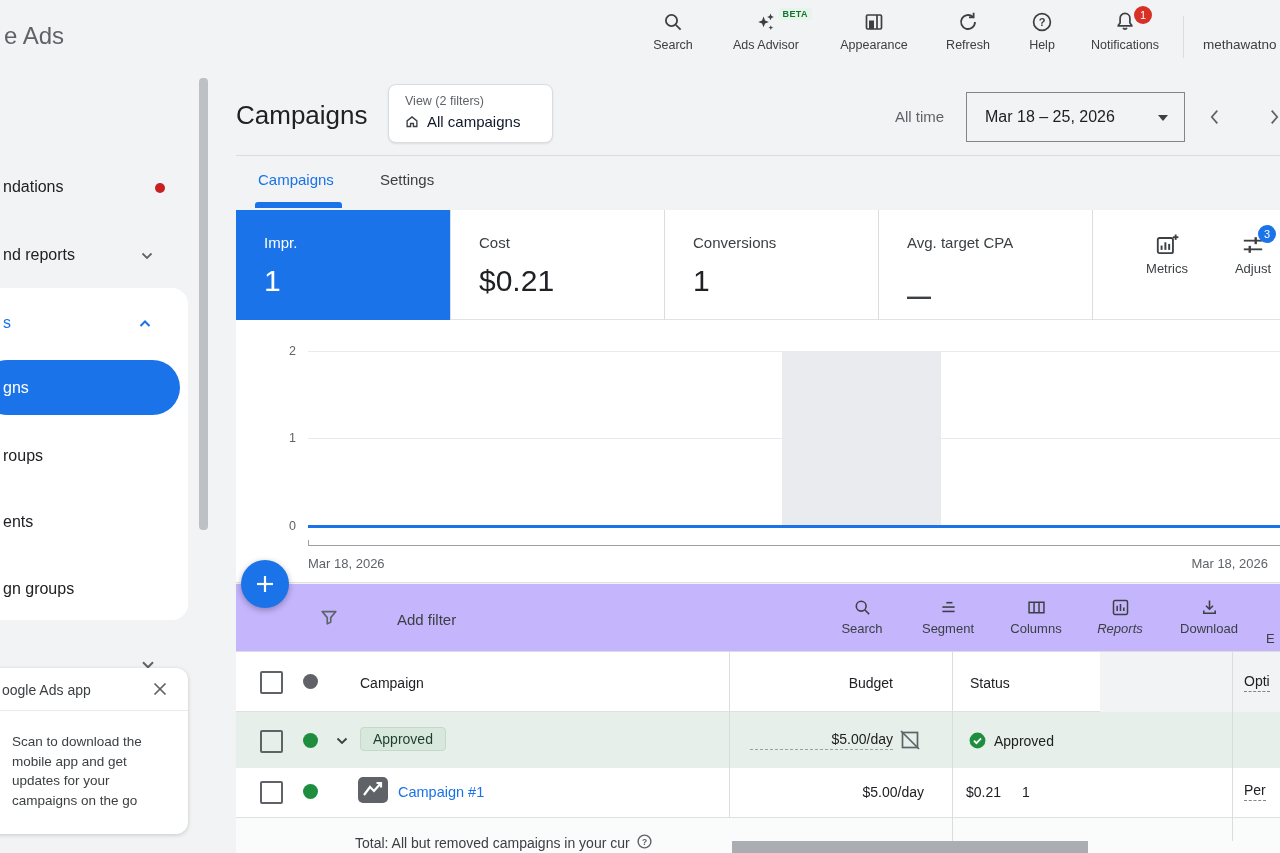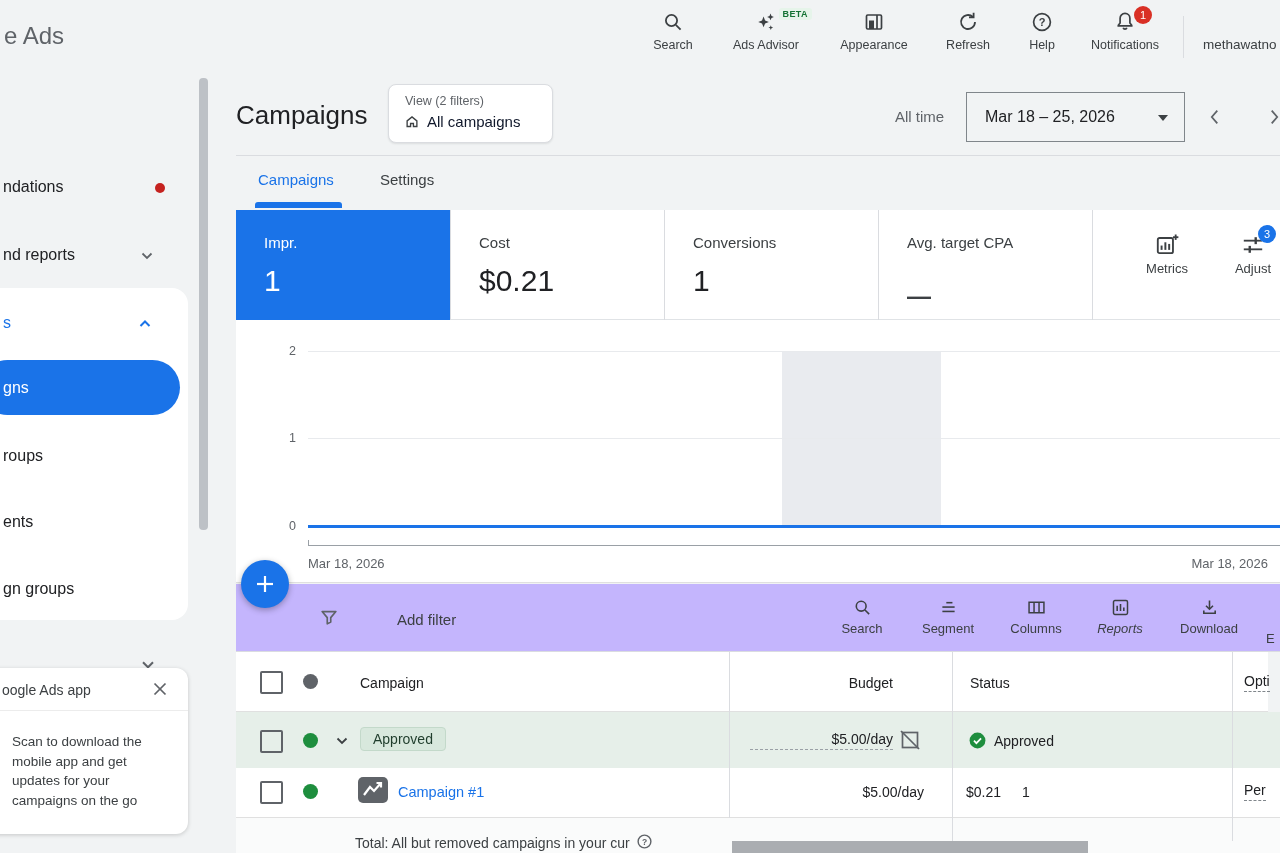--- a/index.html
+++ b/index.html
@@ -285,21 +285,21 @@
       <svg class="ic" width="21" height="21" viewBox="0 0 24 24">
         <line x1="12" y1="4" x2="12" y2="13.5" stroke="currentColor" stroke-width="1.8"></line>
         <polyline points="8,10 12,14 16,10" fill="none" stroke="currentColor" stroke-width="1.8"></polyline>
         <path d="M5.5 15.5v3h13v-3" fill="none" stroke="currentColor" stroke-width="1.8"></path>
       </svg>
       <div class="tool-label">Download</div>
     </div>
     <div class="abs tool-label" style="left:1030px;top:44px;">E</div>
   </div>
 
-  <div class="abs" style="left:236px;top:652px;width:1032px;height:60px;background:#fff;border-bottom:1px solid #e0e0e0;box-sizing:border-box;">
+  <div class="abs" style="left:236px;top:652px;width:864px;height:60px;background:#fff;border-bottom:1px solid #e0e0e0;box-sizing:border-box;">
     <div class="abs checkbox" style="left:24px;top:19px;"></div>
     <div class="abs dot" style="left:67px;top:22px;width:15px;height:15px;background:#5f6368;"></div>
     <div class="abs th" style="left:124px;top:23px;font-weight:500;">Campaign</div>
     <div class="abs th" style="left:557px;top:23px;width:100px;text-align:right;font-weight:500;">Budget</div>
     <div class="abs th" style="left:734px;top:23px;font-weight:500;">Status</div>
     <div class="abs th dotted-u" style="left:1008px;top:21px;font-weight:500;">Opti</div>
   </div>
 
   <div class="abs" style="left:236px;top:712px;width:1044px;height:56px;background:#e6efe9;">
     <div class="abs checkbox" style="left:24px;top:18px;"></div>

